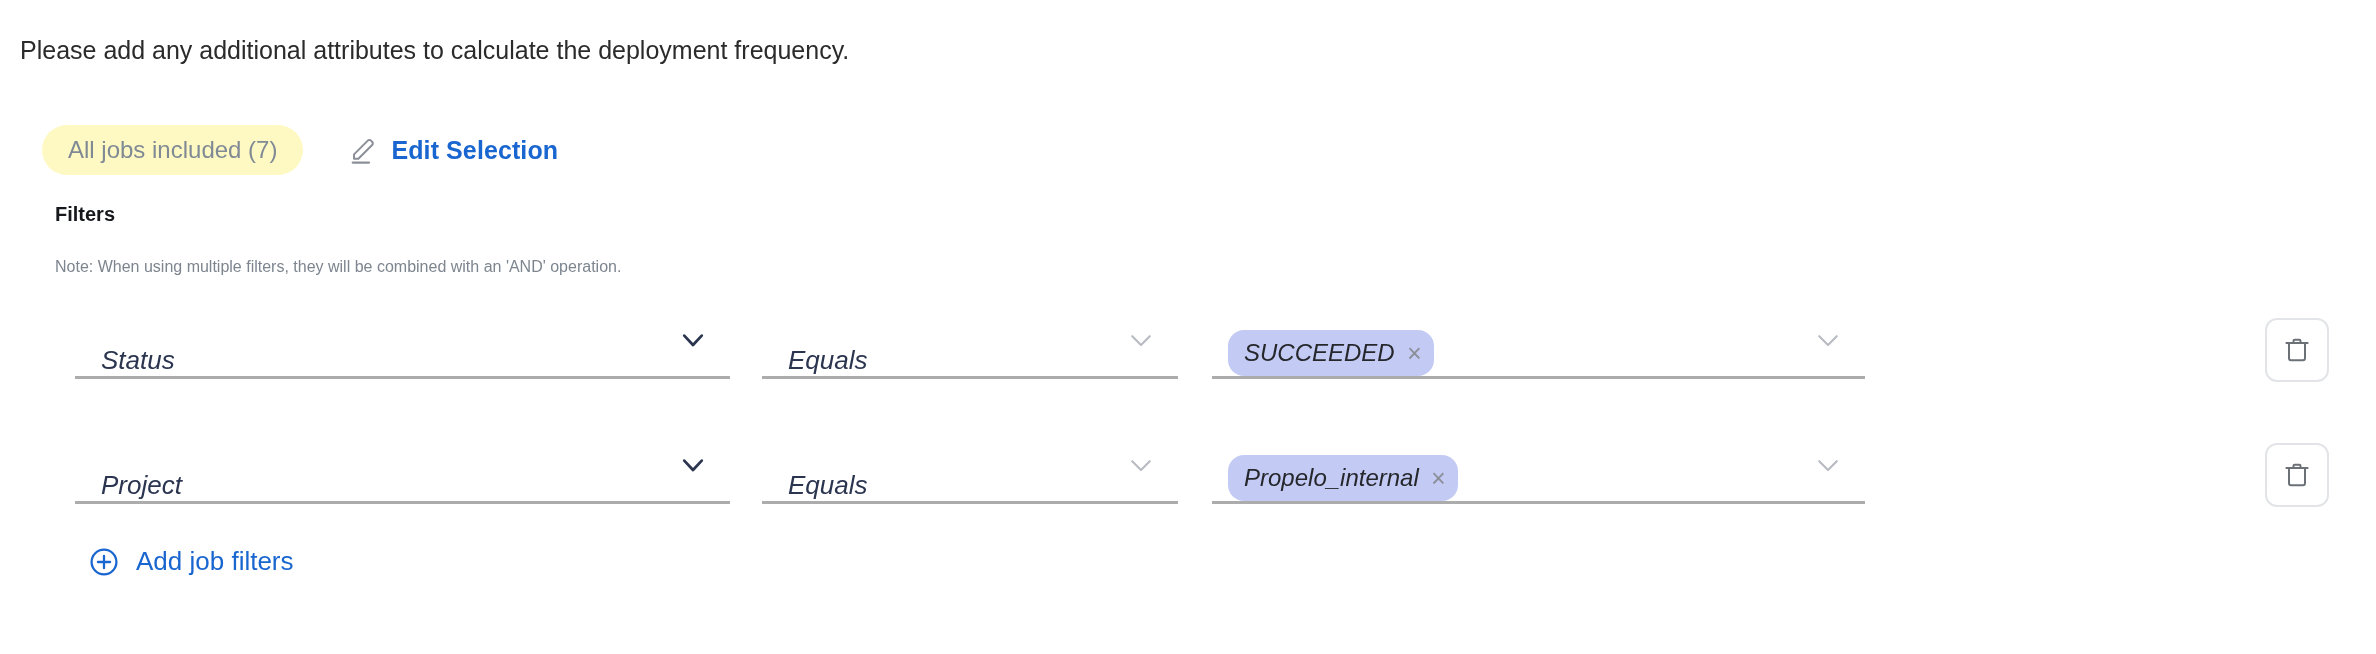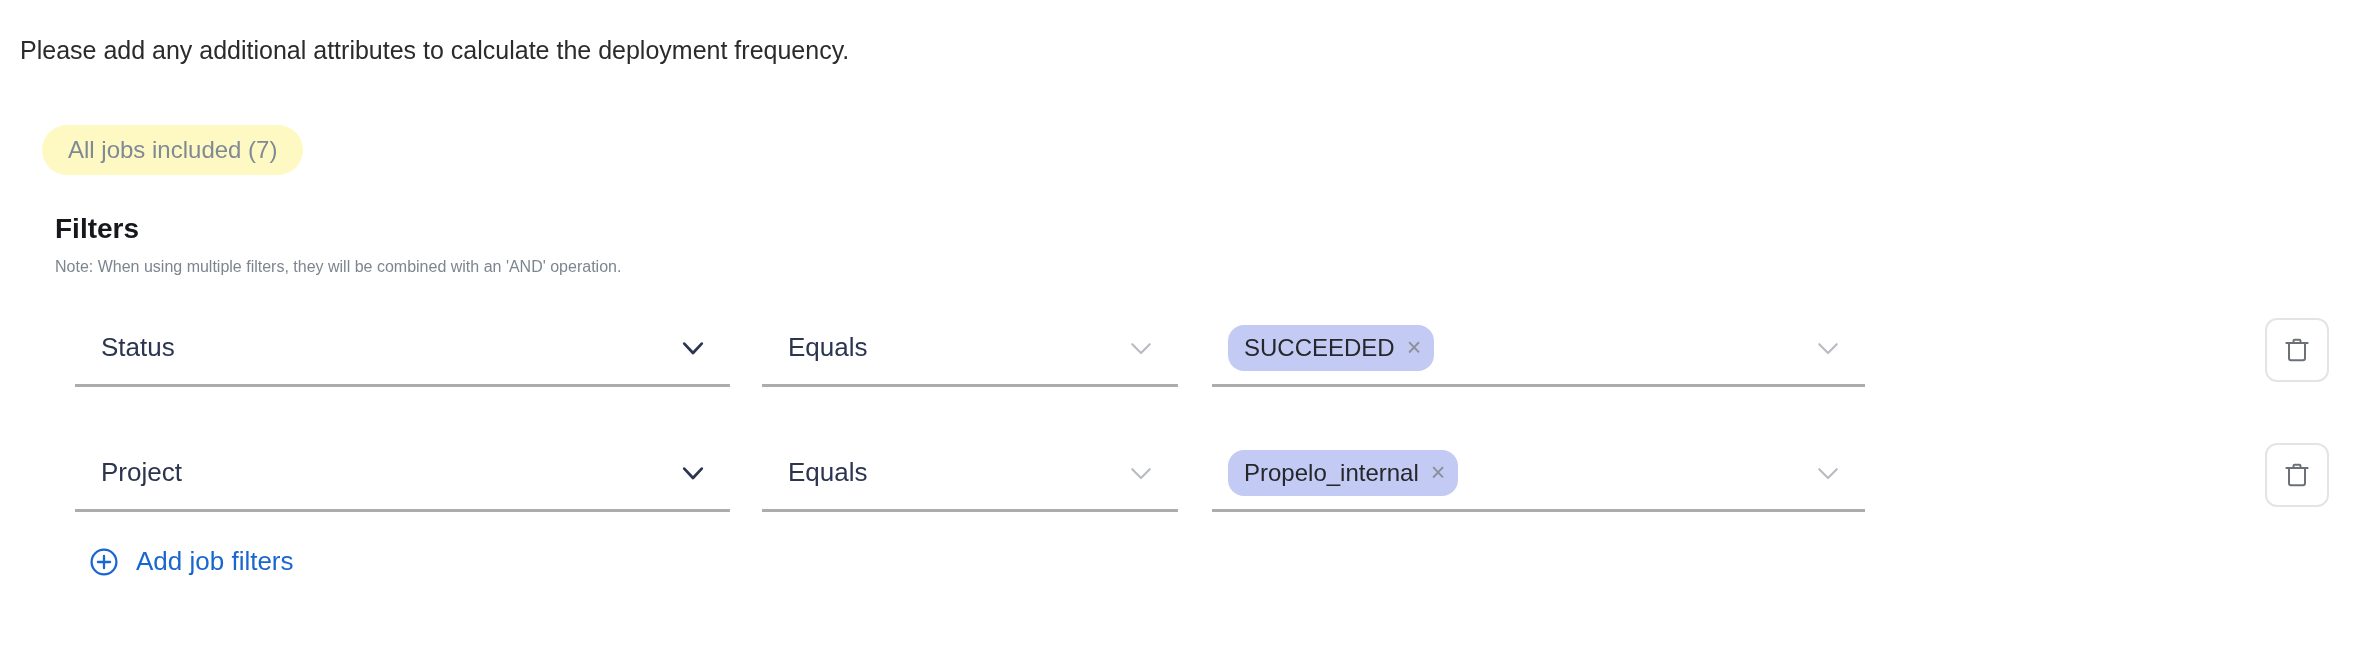--- a/index.html
+++ b/index.html
@@ -73,22 +73,22 @@
     color: #1a66d0;
     font-size: 25px;
     font-weight: bold;
     letter-spacing: 0.1px;
   }
 
   
   .filters-heading {
     position: absolute;
     left: 55px;
-    top: 213px;
-    font-size: 28px;
+    top: 203px;
+    font-size: 20px;
     font-weight: bold;
     color: #16181c;
   }
 
   .filters-note {
     position: absolute;
     left: 55px;
     top: 258px;
     font-size: 16px;
     color: #7d858f;
@@ -100,25 +100,26 @@
     position: absolute;
     left: 0;
     width: 2376px;
     height: 92px;
   }
   .filter-row.row-0 { top: 300px; }
   .filter-row.row-1 { top: 425px; }
 
   .field {
     position: absolute;
-    top: 11px;
+    top: 3px;
     height: 76px;
     border-bottom: 3px solid #acacac;
     display: flex;
-    align-items: center;
+    align-items: flex-end;
+    font-style: italic;
   }
 
   .field.field-attribute {
     left: 75px;
     width: 655px;
   }
   .field.field-operator {
     left: 762px;
     width: 416px;
   }
@@ -212,20 +213,27 @@
 </head>
 <body>
 
 <div class="page">
 
   <div class="intro">Please add any additional attributes to calculate the deployment frequency.</div>
 
   <div class="selection-row">
     <div class="jobs-pill">All jobs included (7)</div>
 
+    <div class="edit-selection">
+      <svg class="pencil-icon" viewBox="0 0 24 24" fill="none">
+        <path d="M4 15.5 15 4.5a1.8 1.8 0 0 1 2.6 0l0.9 0.9a1.8 1.8 0 0 1 0 2.6L7.5 19H4v-3.5z" stroke="#8b8f98" stroke-width="1.6" stroke-linejoin="round"></path>
+        <path d="M3 22h13" stroke="#8b8f98" stroke-width="1.8" stroke-linecap="round"></path>
+      </svg>
+      <span class="edit-selection-label">Edit Selection</span>
+    </div>
   </div>
 
   <div class="filters-heading">Filters</div>
 
   <div class="filters-note">Note: When using multiple filters, they will be combined with an 'AND' operation.</div>
 
   <div class="filter-row row-0">
     <div class="field field-attribute">
       <span class="field-text">Status</span>
       <svg class="chev strong" viewBox="0 0 24 24" fill="none">

